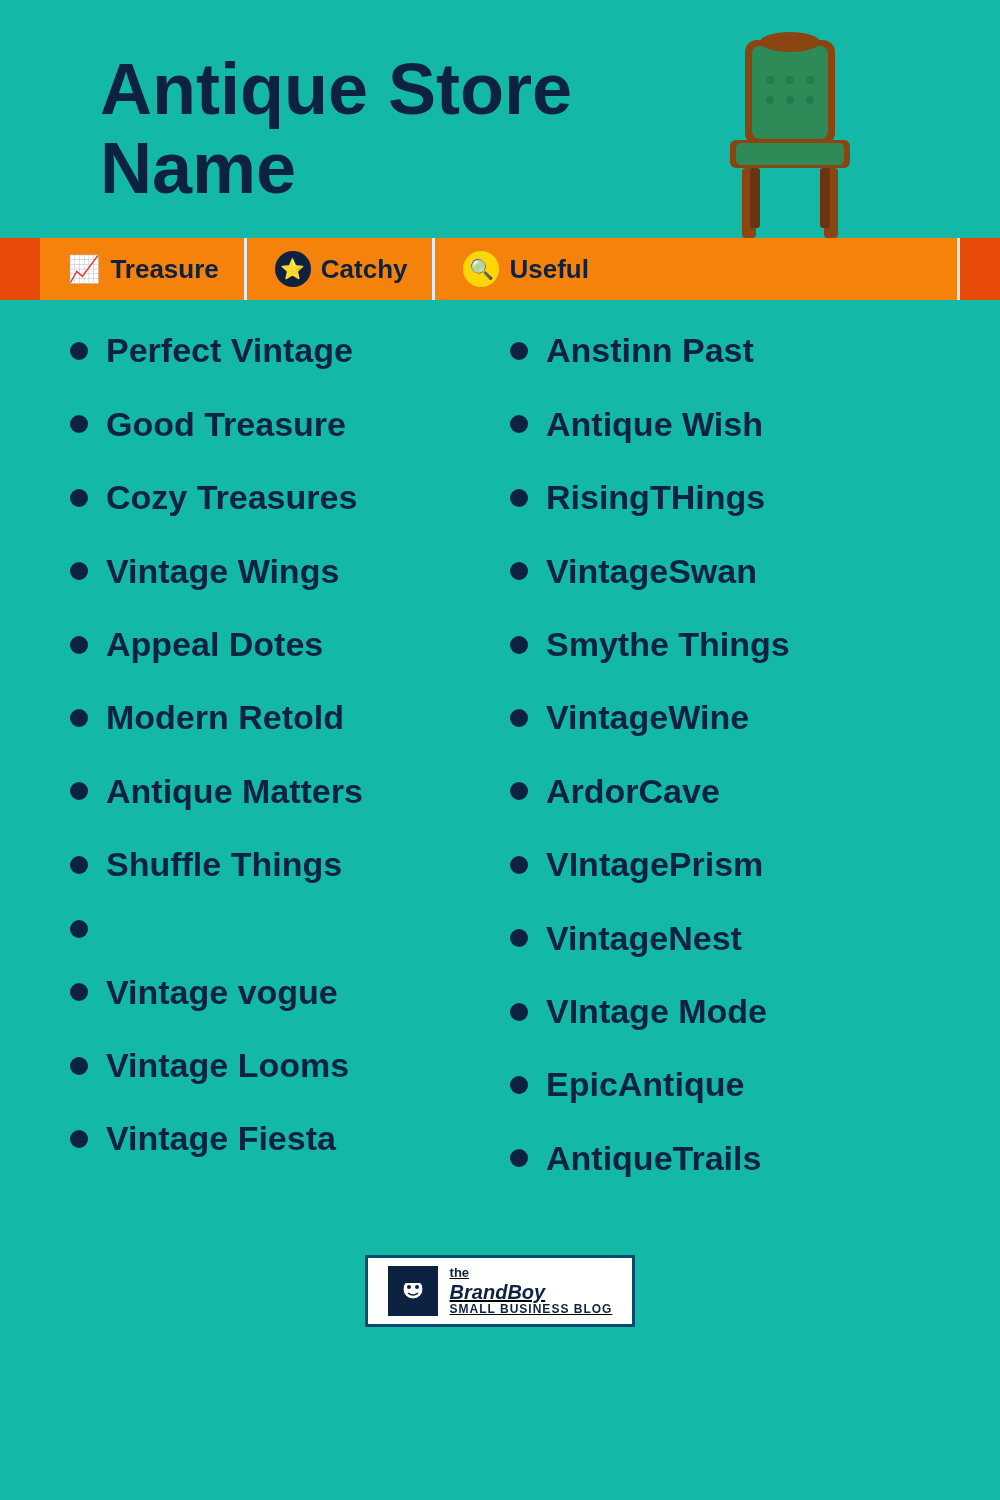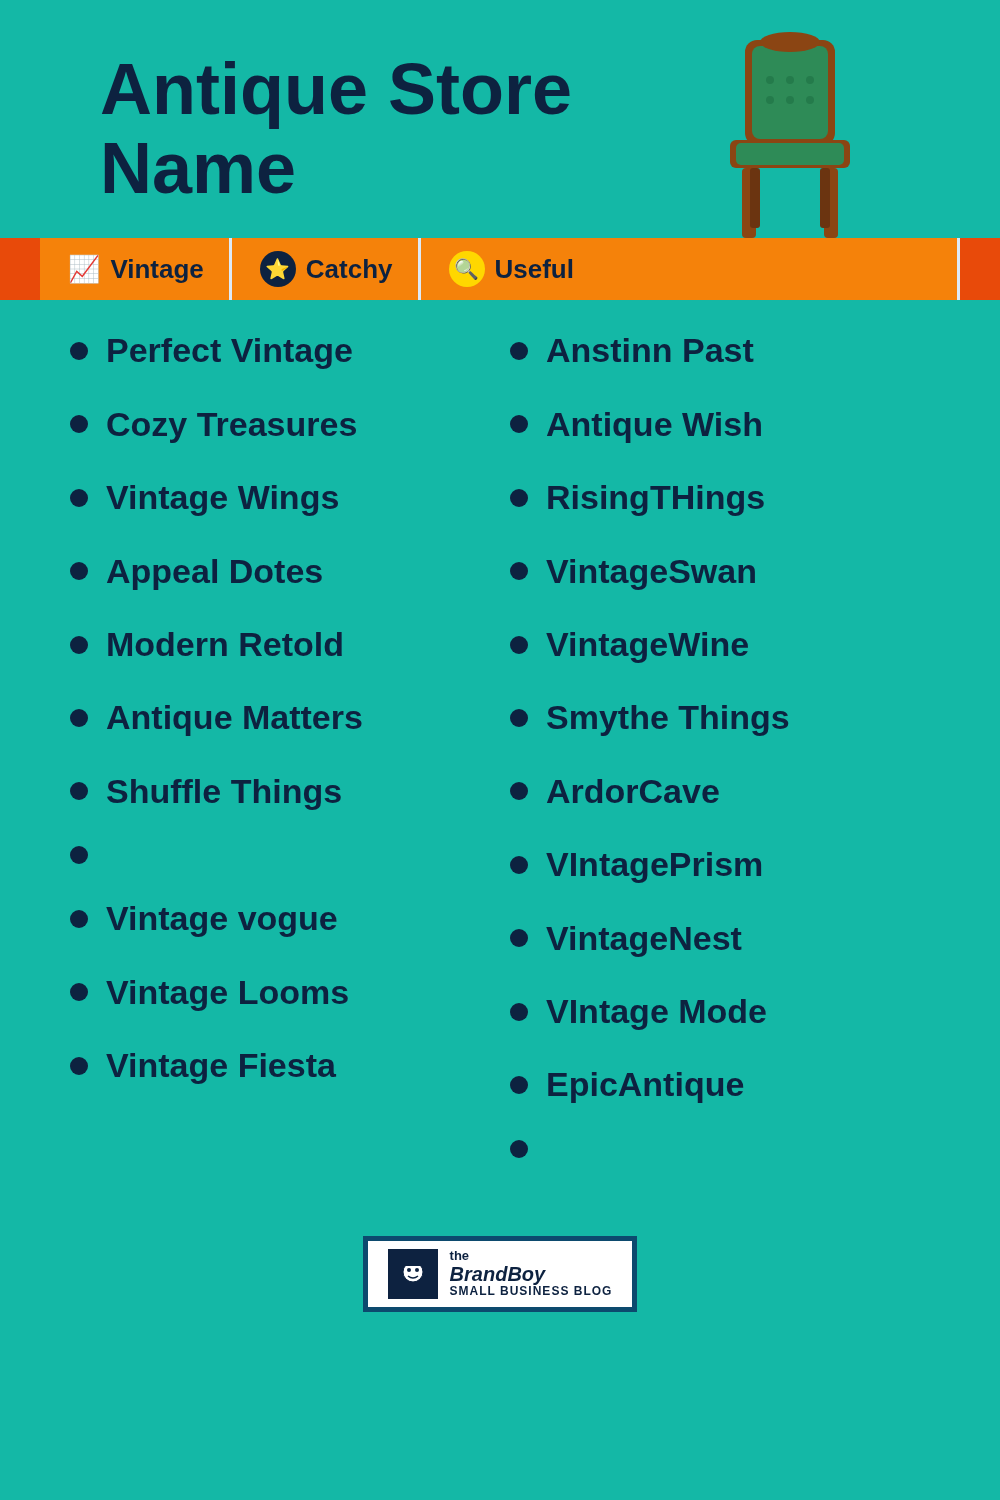--- a/index.html
+++ b/index.html
@@ -152,23 +152,24 @@
       display: flex;
       justify-content: center;
       align-items: center;
       padding: 20px 0 30px 0;
     }
 
     .brand-badge {
       display: flex;
       align-items: center;
       gap: 12px;
-      border: 5px solid #0c4a6e;
+      border: 3px solid #0c4a6e;
       padding: 8px 20px;
       background: #fff;
+      text-decoration: underline;
     }
 
     .brand-icon {
       width: 50px;
       height: 50px;
       background-color: #0d2240;
       display: flex;
       align-items: center;
       justify-content: center;
       color: #fff;
@@ -258,21 +259,21 @@
         <circle cx="110" cy="70" r="4" fill="#1a6b40" opacity="0.5"></circle>
       </svg>
     </div>
   </div>
 
   <div class="nav-bar">
     <div class="nav-accent-left"></div>
 
     <div class="nav-tab nav-tab-trending">
       <span class="tab-icon">📈</span>
-      <span>Vintage</span>
+      <span>Treasure</span>
     </div>
 
     <div class="nav-tab nav-tab-catchy">
       <span class="icon-circle icon-dark">⭐</span>
       <span>Catchy</span>
     </div>
 
     <div class="nav-tab nav-tab-useful">
       <span class="icon-circle icon-yellow">🔍</span>
       <span>Useful</span>
@@ -283,20 +284,24 @@
 
   <div class="content-section">
 
     <div class="column" id="left-col">
     <div class="list-item">
       <div class="bullet"></div>
       <span class="item-text">Perfect Vintage</span>
     </div>
         <div class="list-item">
       <div class="bullet"></div>
+      <span class="item-text">Good Treasure</span>
+    </div>
+        <div class="list-item">
+      <div class="bullet"></div>
       <span class="item-text">Cozy Treasures</span>
     </div>
         <div class="list-item">
       <div class="bullet"></div>
       <span class="item-text">Vintage Wings</span>
     </div>
         <div class="list-item">
       <div class="bullet"></div>
       <span class="item-text">Appeal Dotes</span>
     </div>
@@ -341,48 +346,49 @@
         <div class="list-item">
       <div class="bullet"></div>
       <span class="item-text">RisingTHings</span>
     </div>
         <div class="list-item">
       <div class="bullet"></div>
       <span class="item-text">VintageSwan</span>
     </div>
         <div class="list-item">
       <div class="bullet"></div>
+      <span class="item-text">Smythe Things</span>
+    </div>
+        <div class="list-item">
+      <div class="bullet"></div>
       <span class="item-text">VintageWine</span>
     </div>
         <div class="list-item">
       <div class="bullet"></div>
-      <span class="item-text">Smythe Things</span>
-    </div>
-        <div class="list-item">
-      <div class="bullet"></div>
       <span class="item-text">ArdorCave</span>
     </div>
         <div class="list-item">
       <div class="bullet"></div>
       <span class="item-text">VIntagePrism</span>
     </div>
         <div class="list-item">
       <div class="bullet"></div>
       <span class="item-text">VintageNest</span>
     </div>
         <div class="list-item">
       <div class="bullet"></div>
       <span class="item-text">VIntage Mode</span>
     </div>
         <div class="list-item">
       <div class="bullet"></div>
       <span class="item-text">EpicAntique</span>
     </div>
         <div class="list-item">
       <div class="bullet"></div>
+      <span class="item-text">AntiqueTrails</span>
     </div>
       </div>
 
   </div>
 
   <div class="footer">
     <div class="brand-badge">
       <div class="brand-icon">
 
         <svg width="40" height="40" viewBox="0 0 40 40">

